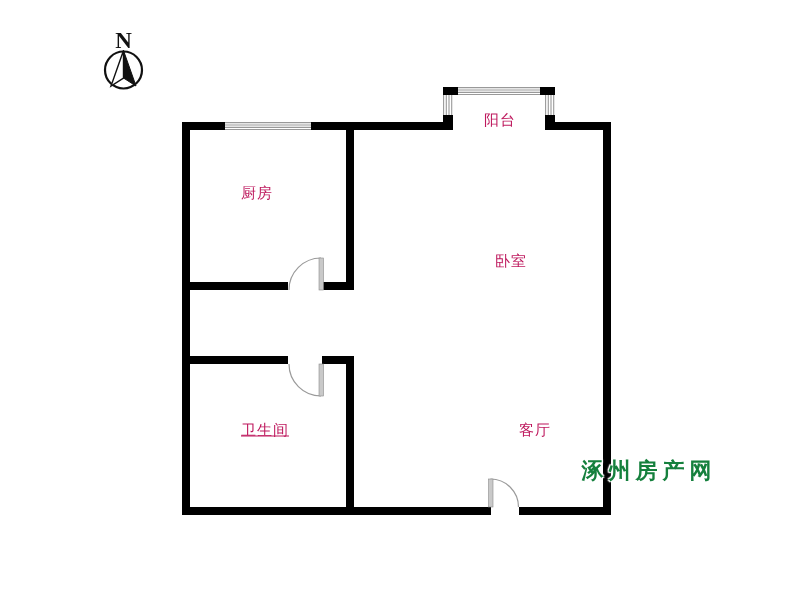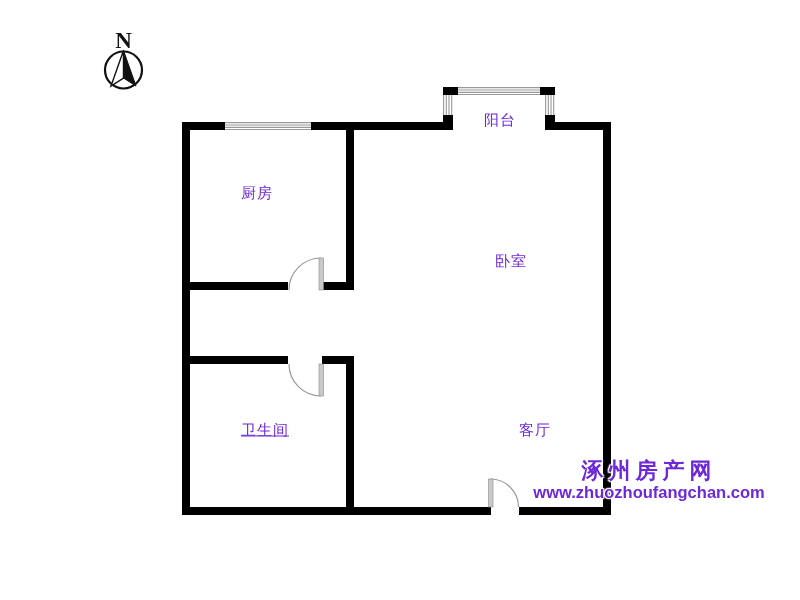--- a/index.html
+++ b/index.html
@@ -8,30 +8,30 @@
     width: 800px; height: 600px;
     background: #ffffff;
     overflow: hidden;
     font-family: "Liberation Sans", "DejaVu Sans", sans-serif;
   }
   #plan-svg { position: absolute; left: 0; top: 0; }
   .room-label {
     position: absolute;
     transform: translate(-50%, -50%);
     font-size: 15px;
-    color: #6d28d9;
+    color: #be185d;
     letter-spacing: 1px;
     white-space: nowrap;
   }
   #watermark {
     position: absolute;
     left: 528px; top: 459px;
     width: 242px;
     text-align: center;
-    color: #6d28d9;
+    color: #15803d;
     line-height: 1.1;
     text-shadow:
       0 0 2px #ffffff, 0 0 3px #ffffff,
       1px 1px 1px #ffffff, -1px -1px 1px #ffffff,
       1px -1px 1px #ffffff, -1px 1px 1px #ffffff;
     pointer-events: none;
   }
   #watermark .wm-title {
     font-size: 22px;
     font-weight: bold;
@@ -133,16 +133,15 @@
   </svg>
 
   <span class="room-label" style="left:257px; top:193px;">厨房</span>
   <span class="room-label" style="left:500px; top:120px;">阳台</span>
   <span class="room-label" style="left:511px; top:217px;margin-top:44px;">卧室</span>
   <span class="room-label" style="left:265px; top:430px;text-decoration:underline;">卫生间</span>
   <span class="room-label" style="left:535px; top:430px;font-family:Liberation Serif, serif;">客厅</span>
 
   <div id="watermark">
     <div class="wm-title">涿州房产网</div>
-    <div class="wm-url">www.zhuozhoufangchan.com</div>
   </div>
 
 </div>
 
 </body></html>

